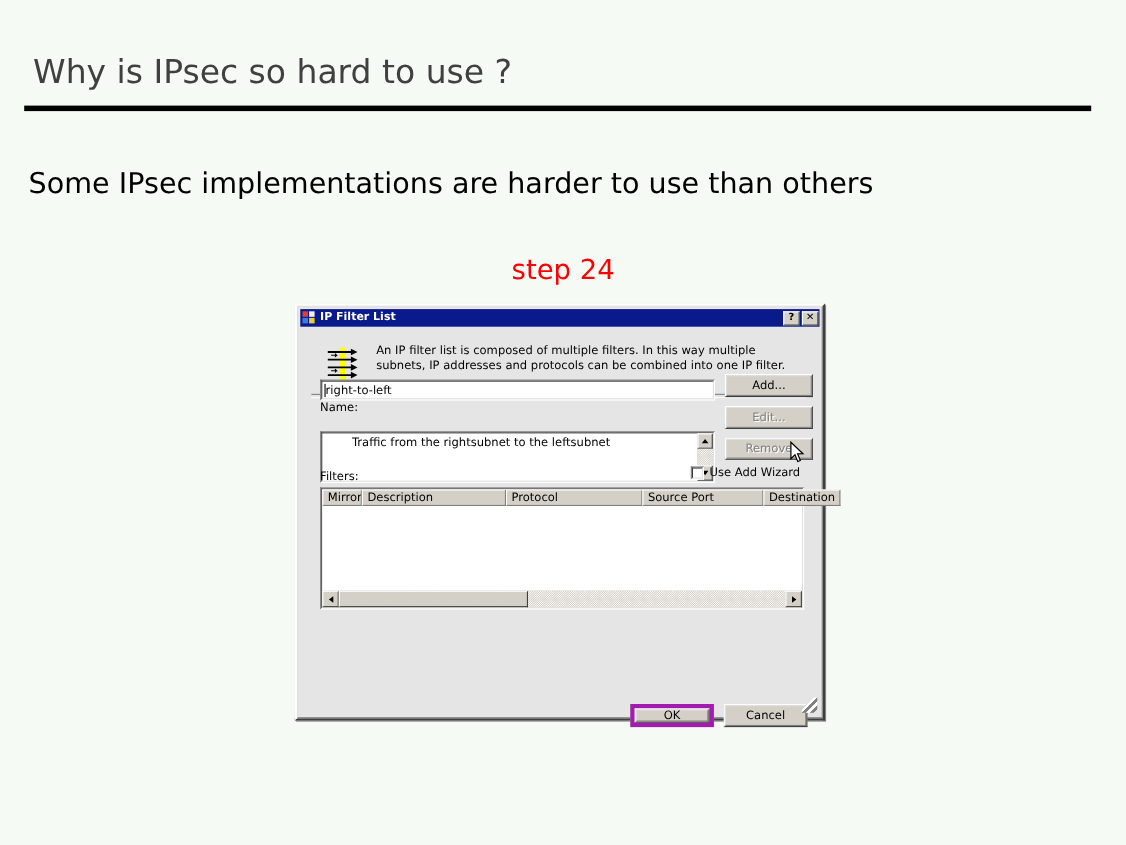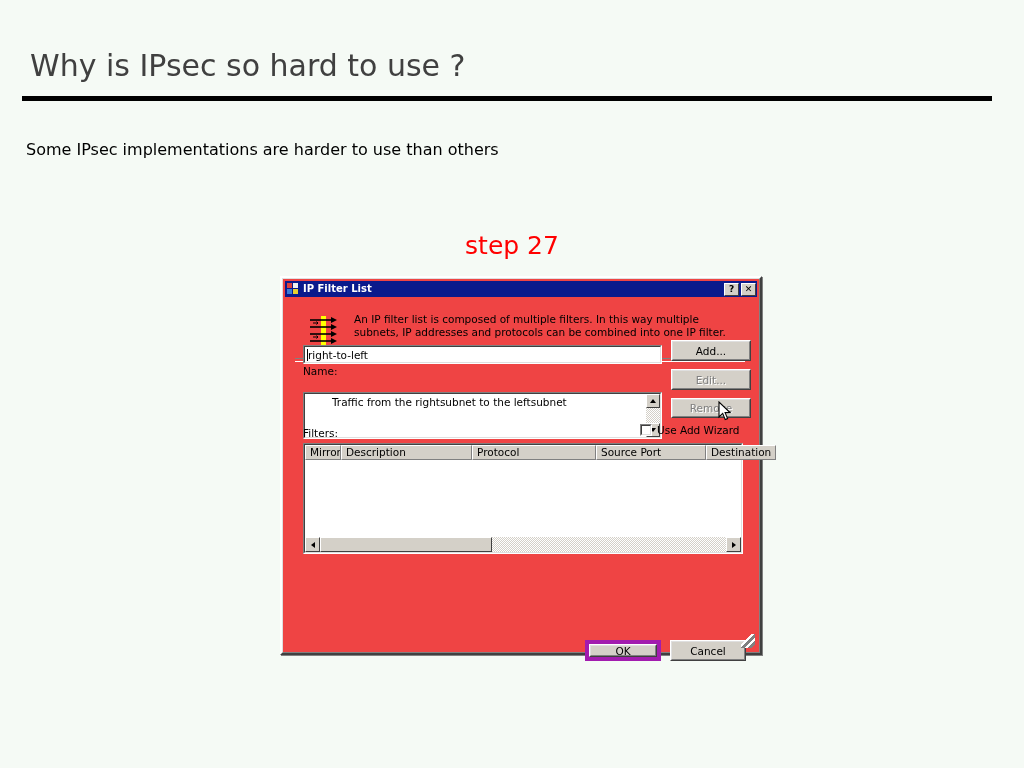--- a/index.html
+++ b/index.html
@@ -31,43 +31,43 @@
     position: absolute;
     left: 22px;
     top: 96px;
     width: 970px;
     height: 5px;
     background: #000000;
   }
   #slide-subtitle {
     position: absolute;
     left: 26px;
-    top: 140px;
-    font-size: 16px;
+    top: 152px;
+    font-size: 26px;
     color: #000000;
     white-space: nowrap;
   }
   #step-label {
     position: absolute;
     left: 0px;
     top: 231px;
     width: 1024px;
     text-align: center;
     font-size: 25px;
     color: #ff0000;
   }
 
   
   #dialog {
     position: absolute;
-    left: 280px;
+    left: 268px;
     top: 276px;
     width: 482px;
     height: 379px;
-    background: #ef4444;
+    background: #e5e5e5;
     border-top: 2px solid #ffffff;
     border-left: 2px solid #ffffff;
     border-right: 2px solid #404040;
     border-bottom: 2px solid #404040;
     box-sizing: border-box;
     font-family: "DejaVu Sans", sans-serif;
     font-size: 10px;
     color: #000000;
     box-shadow: 1px 1px 0 #808080;
   }
@@ -473,21 +473,21 @@
 </style>
 </head>
 <body>
 
 <div id="slide-title">Why is IPsec so hard to use ?</div>
 
 <div id="title-rule"></div>
 
 <div id="slide-subtitle">Some IPsec implementations are harder to use than others</div>
 
-<div id="step-label">step 27</div>
+<div id="step-label">step 24</div>
 
 <div id="dialog">
   <div id="dialog-inner-bevel"></div>
 
   <div id="titlebar">
     <span id="title-icon">
       <span class="q" style="left:0;top:0;background:#d84040;"></span>
       <span class="q" style="left:6px;top:0;background:#f0f0f0;"></span>
       <span class="q" style="left:0;top:6px;background:#3a7ad8;"></span>
       <span class="q" style="left:6px;top:6px;background:#e8d030;"></span>

